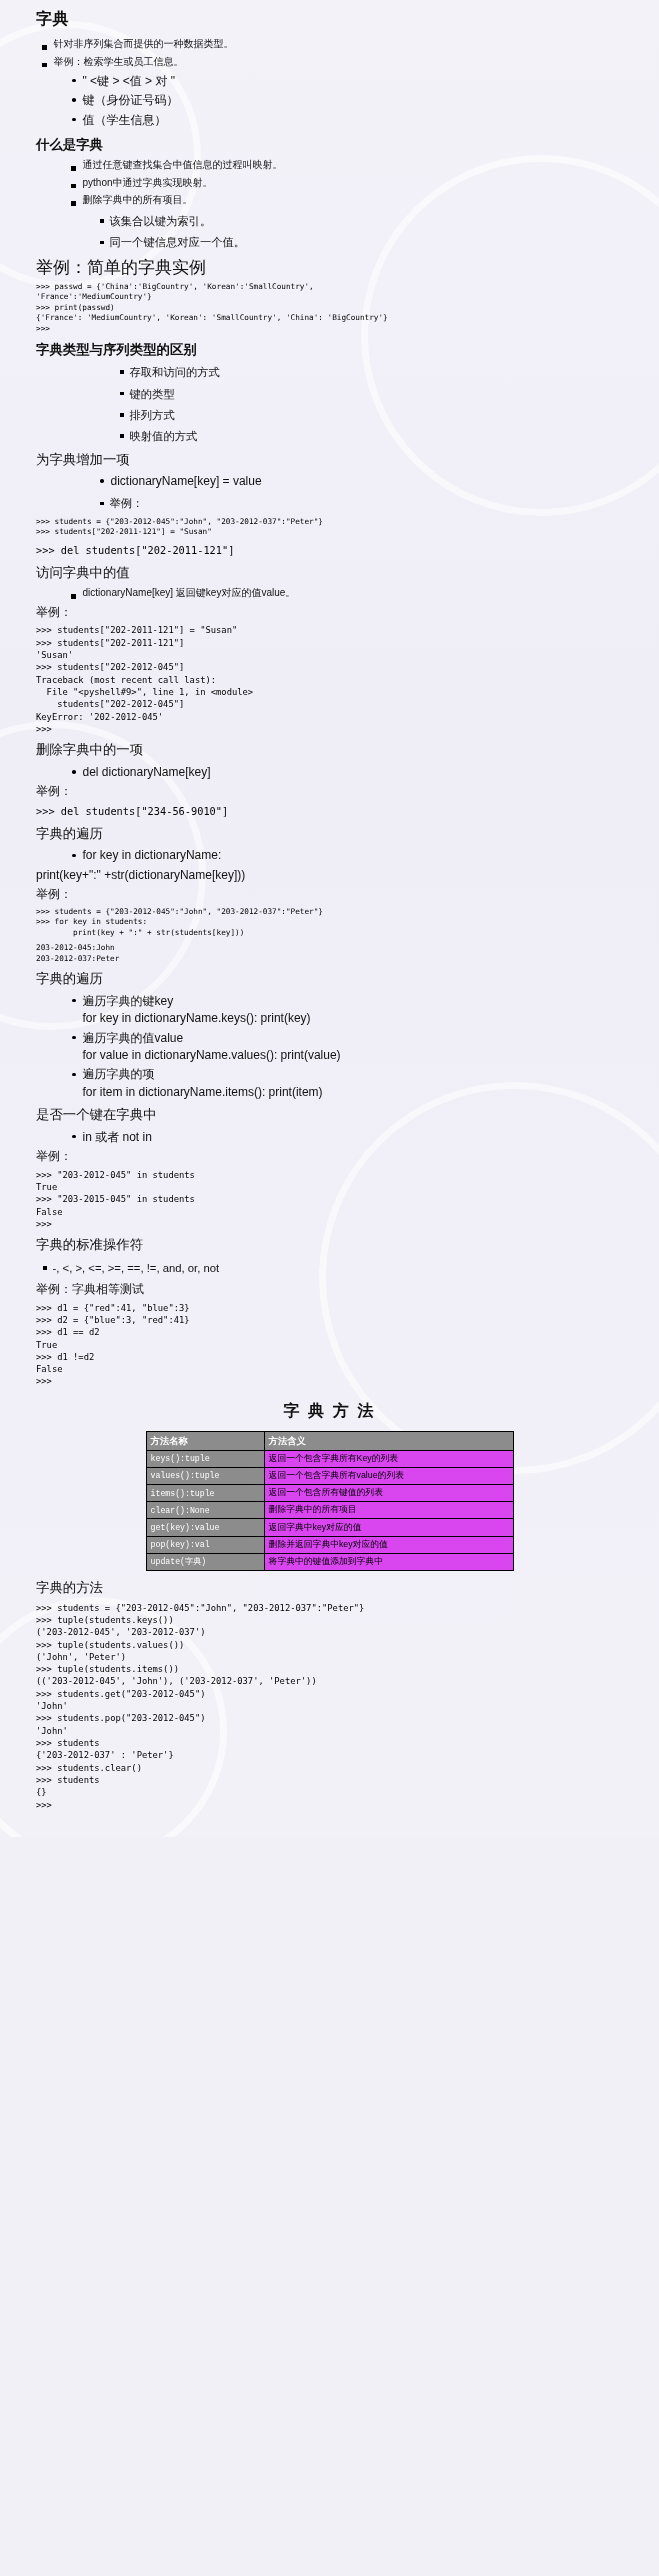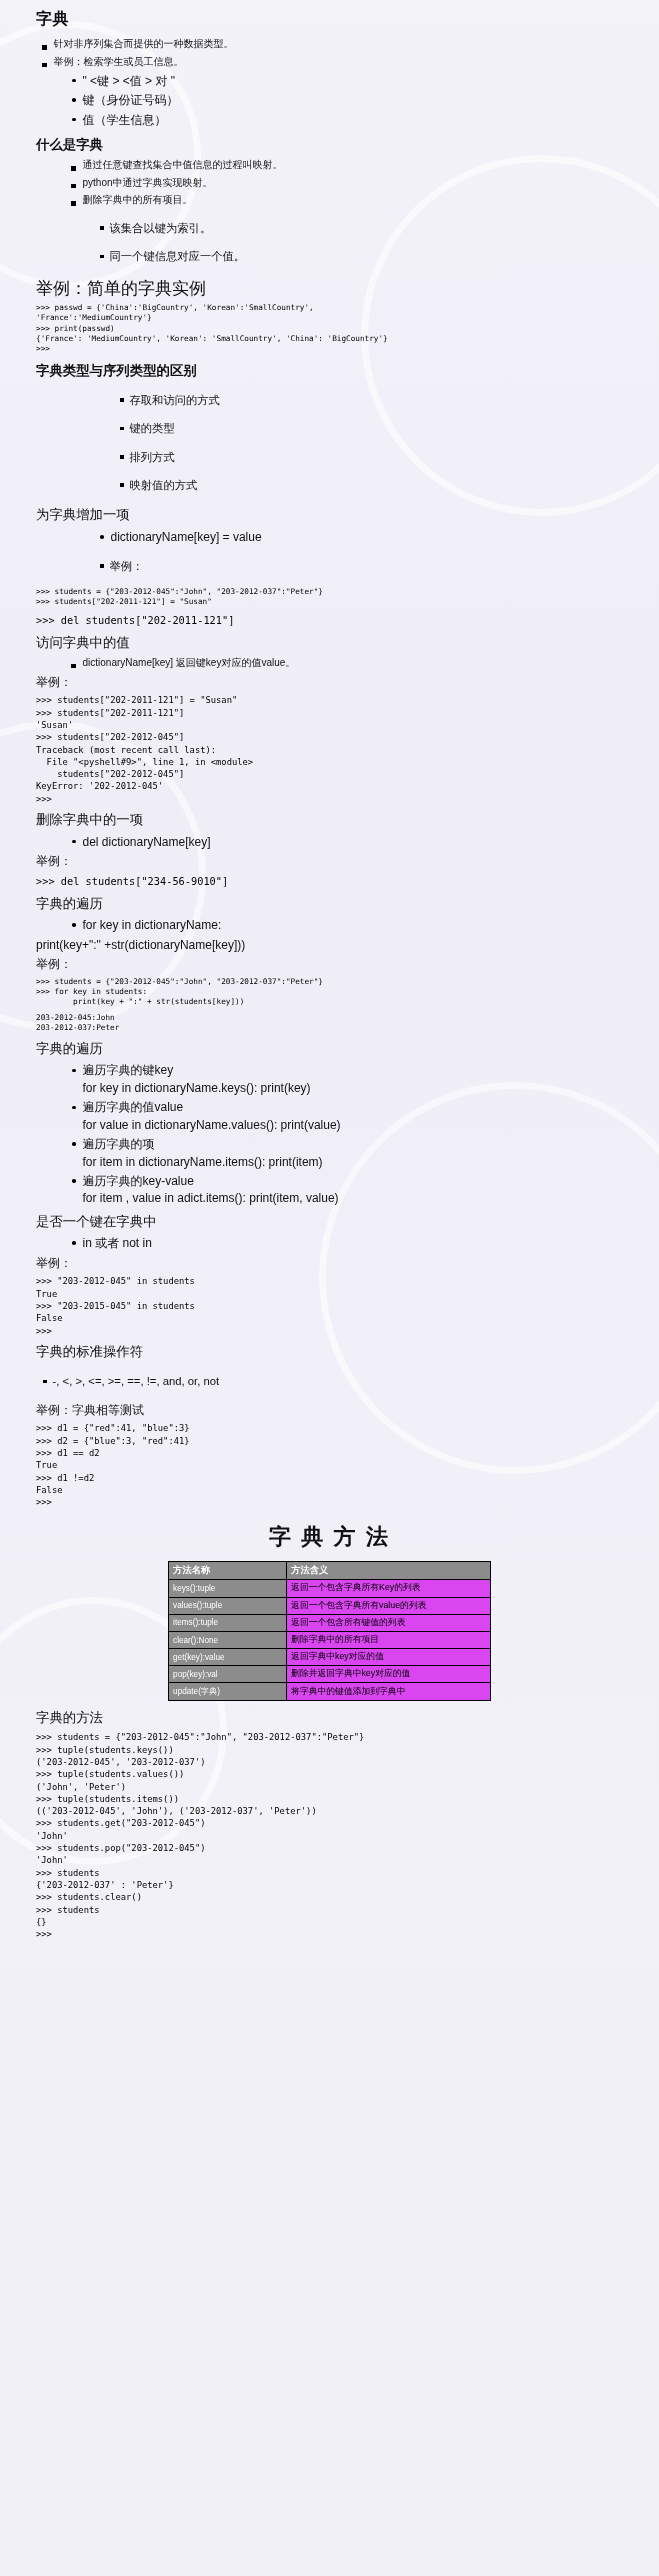--- a/index.html
+++ b/index.html
@@ -38,21 +38,21 @@
     margin: 4.1px 0 7.2px 0;
     letter-spacing:0.5px;
   }
   h2.sec {
     font-size: 15.5px;
     font-weight: bold;
     margin: 9.3px 0 5.2px 0;
   }
   h2.sec.center {
     text-align:center;
-    font-size: 22px;
+    font-size: 16px;
     letter-spacing: 2.1px;
     margin: 13.4px 0 9.3px 0;
   }
   h3.sub {
     font-size: 13.4px;
     font-weight: bold;
     margin: 7.2px 0 4.1px 0;
   }
   .lvl1, .lvl2, .lvl3, .lvl4 {
     list-style: none;
@@ -87,21 +87,21 @@
     left: 7.2px;
     top: 6.2px;
     width: 3.6px; height: 3.6px;
     background: #000;
     border-radius: 50%;
   }
   .lvl3 > li {
     position: relative;
     font-size: 11.3px;
     line-height: 1.45;
-    margin: 12px 0;
+    margin: 5px 0;
     padding-left: 16.5px;
   }
   .lvl3 > li::before {
     content:"";
     position:absolute;
     left: 7.2px;
     top: 6.2px;
     width: 3.6px; height: 3.6px;
     background: #000;
   }
@@ -122,40 +122,40 @@
     margin: 3.1px 0 5.2px 0;
     color: #000;
   }
   .code.big { font-size: 8.8px; line-height:1.4; }
   .code.bigger { font-size: 10.3px; line-height:1.45; }
 
   
   .tbl-wrap { display:flex; justify-content:center; margin: 5.2px 0 7.2px 0; }
   table.methods {
     border-collapse: collapse;
-    width: 323px;
+    width: 368px;
     background: #fff;
   }
   table.methods th, table.methods td {
     border: 1px solid #000;
     padding: 2.1px 4.1px;
     font-size: 8.8px;
     text-align: left;
     vertical-align: middle;
   }
   table.methods th {
     background: #8c8c8c;
     color: #fff;
     font-weight: bold;
     font-size: 9.3px;
   }
   table.methods td.k {
     background: #8c8c8c;
     color: #fff;
-    font-family: Liberation Sans, sans-serif;
+    font-family: Liberation Mono, monospace;
     font-size: 8.2px;
     width: 118px;
   }
   table.methods td.v {
     background: #d946ef;
     color: #000;
     font-size: 8.8px;
   }
 </style>
 </head>
@@ -263,24 +263,20 @@
         <span>遍历字典的键key</span><br>
         <span>for key in dictionaryName.keys(): print(key)</span>
       </li>
       <li>
         <span>遍历字典的值value</span><br>
         <span>for value in dictionaryName.values(): print(value)</span>
       </li>
       <li>
         <span>遍历字典的项</span><br>
         <span>for item in dictionaryName.items(): print(item)</span>
-      </li>
-      <li>
-        <span>遍历字典的key-value</span><br>
-        <span>for item , value in adict.items(): print(item, value)</span>
       </li>
     </ul>
 
     <div class="para">是否一个键在字典中</div>
     <ul class="lvl2 indent1">
       <li>in 或者 not in</li>
     </ul>
     <div class="para-sm indent1">举例：</div>
     <pre class="code big">&gt;&gt;&gt; "203-2012-045" in students
 True

